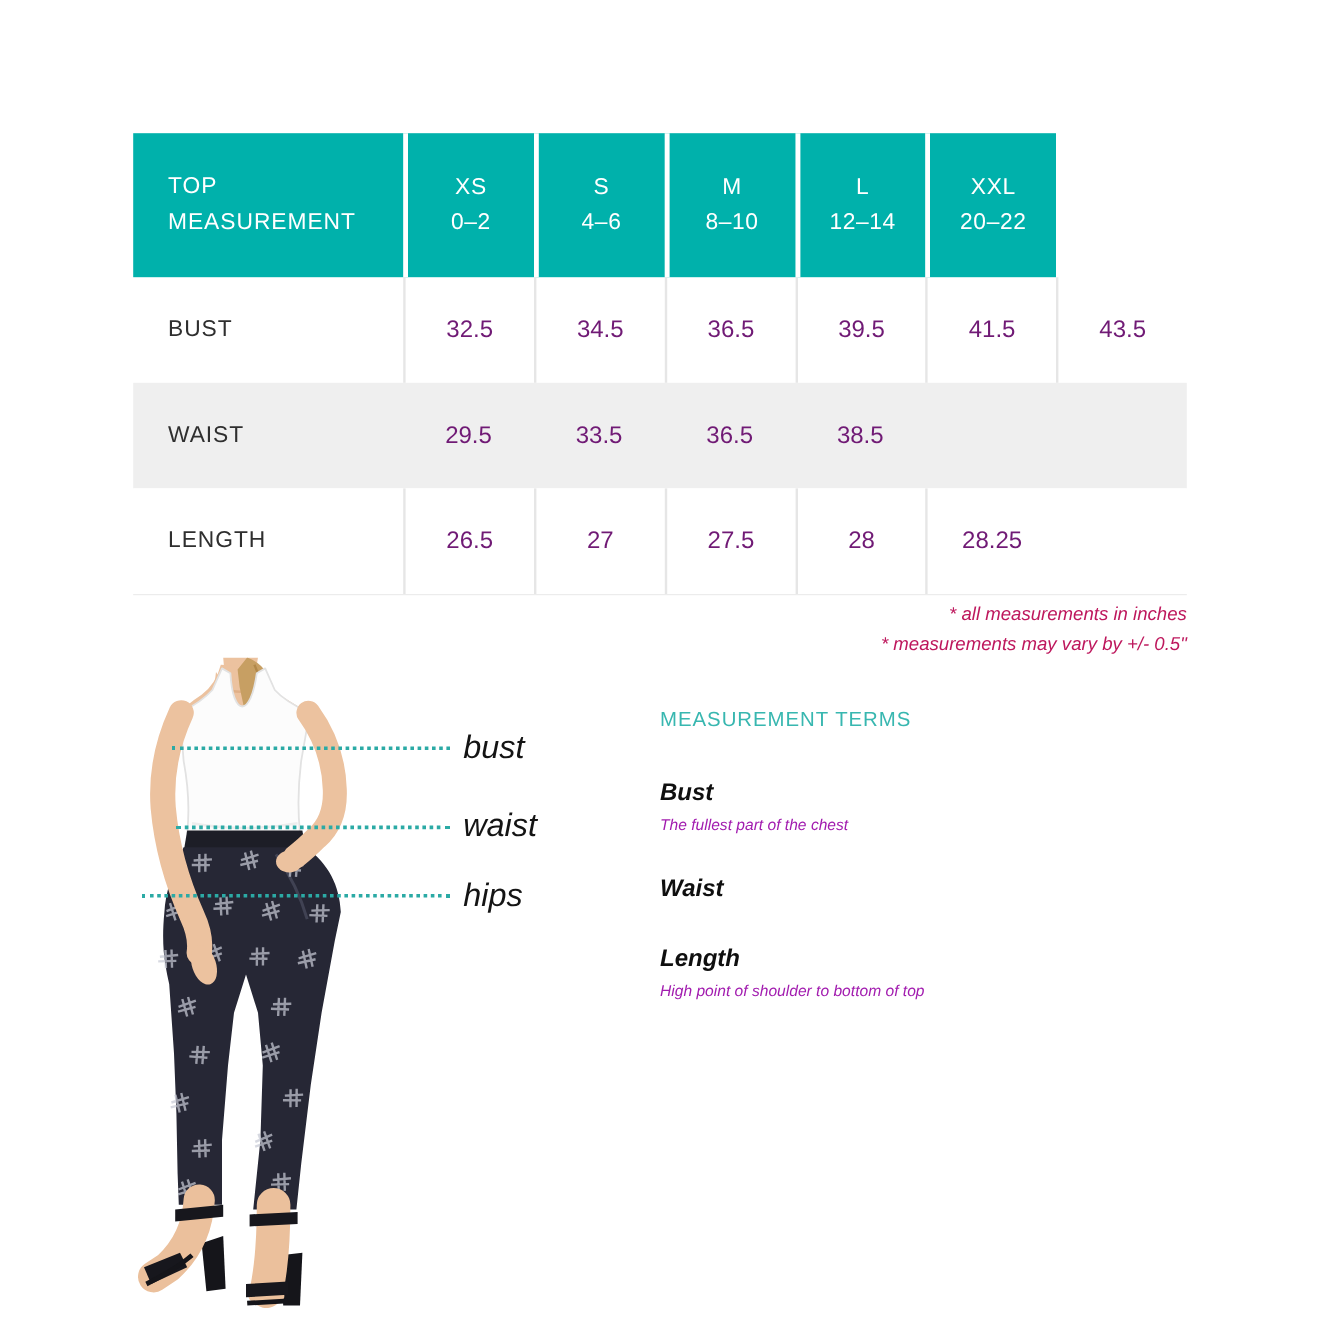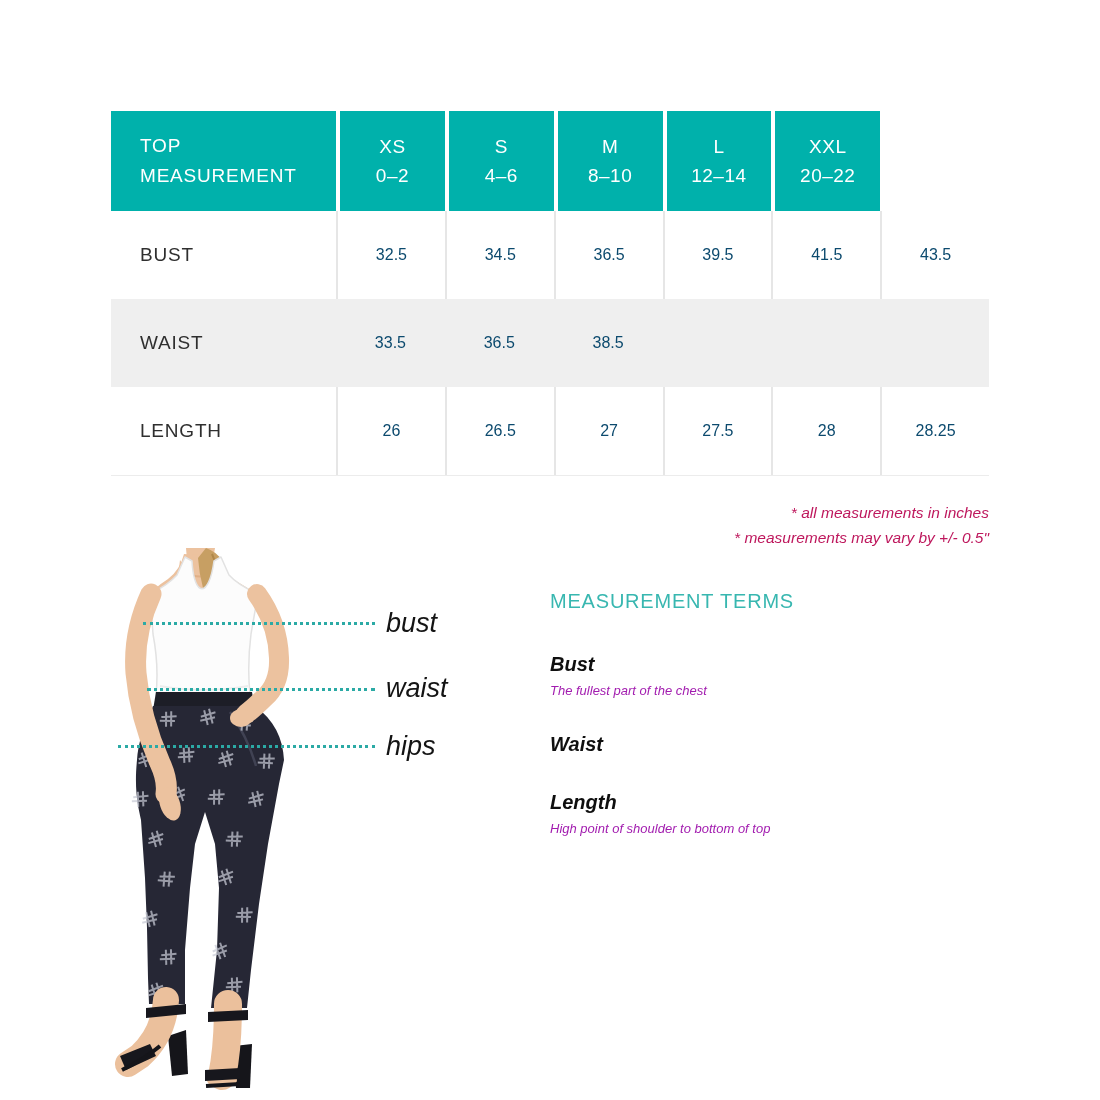--- a/index.html
+++ b/index.html
@@ -2,44 +2,44 @@
 <html><head>
 <meta charset="utf-8">
 <style>
   html,body{margin:0;padding:0;background:#ffffff;}
   body{width:1100px;height:1100px;position:relative;overflow:hidden;
        font-family:"Liberation Sans", sans-serif;color:#2d2d2d;}
 
   
   .size-table{position:absolute;left:111px;top:111px;width:878px;border-bottom:1px solid #ececec;}
   .trow{display:grid;grid-template-columns:225px repeat(6,1fr);}
-  .thead{height:100px;}
+  .thead{height:120px;}
   .tbody{height:88px;}
   .hcell{background:#00b1ab;color:#ffffff;display:flex;flex-direction:column;justify-content:center;}
   .hlabel{align-items:flex-start;padding-left:29px;font-size:19px;line-height:30px;letter-spacing:0.8px;}
   .hsize{align-items:center;border-left:4px solid #ffffff;font-size:19px;line-height:29px;letter-spacing:0.5px;}
-  .cell{display:flex;align-items:center;font-size:16px;color:#0c4a6e;}
+  .cell{display:flex;align-items:center;font-size:20px;color:#701a75;}
   .cell.label{padding-left:29px;font-size:19px;letter-spacing:0.8px;color:#2f2f2f;}
   .cell.val{justify-content:center;}
   .white{background:#ffffff;}
   .white .cell.val{border-left:2px solid #e6e6e6;}
   .gray{background:#efefef;}
 
   
   .footnotes{position:absolute;left:111px;top:500px;width:878px;text-align:right;
              font-style:italic;font-size:15.5px;line-height:25px;color:#be185d;}
 
   
   .model-photo{position:absolute;left:88px;top:548px;}
   .mline{position:absolute;height:0;border-top:3px dotted #2baaa5;z-index:5;}
   .mlabel{position:absolute;font-style:italic;font-size:27px;color:#141414;z-index:6;}
 
   
   .terms{position:absolute;left:550px;top:590px;width:470px;}
-  .terms-heading{margin:0 0 40px 0;font-weight:400;font-size:20px;letter-spacing:0.8px;color:#38b7b0;}
+  .terms-heading{margin:0 0 40px 0;font-weight:400;font-size:17px;letter-spacing:0.8px;color:#38b7b0;}
   .term{margin-bottom:35px;}
   .tname{font-weight:bold;font-style:italic;font-size:20px;color:#0f0f0f;}
   .tdef{margin-top:7px;font-size:13px;color:#a21caf;font-style:italic;}
 </style>
 </head>
 <body>
 
 <div class="size-table">
   <div class="trow thead">
     <div class="hcell hlabel">
@@ -73,28 +73,28 @@
     <div class="cell val">32.5</div>
     <div class="cell val">34.5</div>
     <div class="cell val">36.5</div>
     <div class="cell val">39.5</div>
     <div class="cell val">41.5</div>
     <div class="cell val">43.5</div>
   </div>
 
   <div class="trow tbody gray">
     <div class="cell label">WAIST</div>
+    <div class="cell val">29.5</div>
     <div class="cell val">33.5</div>
     <div class="cell val">36.5</div>
     <div class="cell val">38.5</div>
   </div>
 
   <div class="trow tbody white">
     <div class="cell label">LENGTH</div>
-    <div class="cell val">26</div>
     <div class="cell val">26.5</div>
     <div class="cell val">27</div>
     <div class="cell val">27.5</div>
     <div class="cell val">28</div>
     <div class="cell val">28.25</div>
   </div>
 </div>
 
 <div class="footnotes">
   <div>* all measurements in inches</div>

